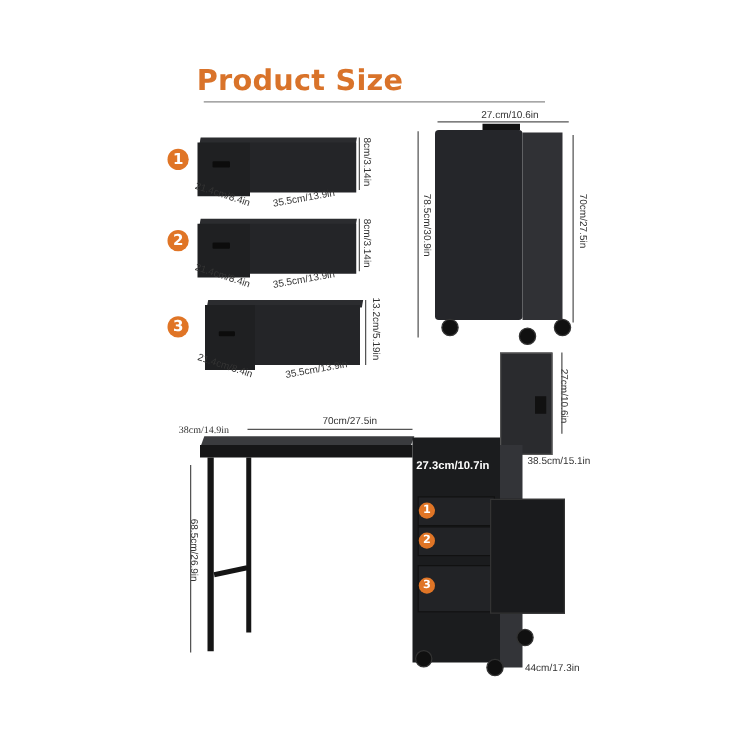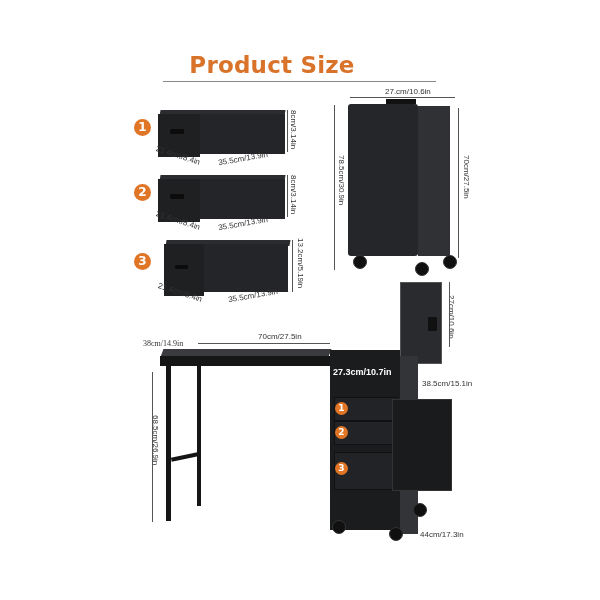--- a/index.html
+++ b/index.html
@@ -1,17 +1,17 @@
 <!DOCTYPE html>
 <html><head>
 <meta charset="utf-8">
 <style>
   html,body{margin:0;padding:0;background:#fff;}
   body{width:600px;height:600px;position:relative;overflow:hidden;font-family:"Liberation Sans",sans-serif;}
-  .title{position:absolute;left:0;width:480px;top:52px;text-align:center;font-family:"DejaVu Sans",sans-serif;font-weight:bold;font-size:23px;color:#d9732a;letter-spacing:0.2px;padding-left:32px;}
+  .title{position:absolute;left:0;width:480px;top:52px;text-align:center;font-family:"DejaVu Sans",sans-serif;font-weight:bold;font-size:23px;color:#d9732a;letter-spacing:0.2px;}
   .rule{position:absolute;left:163px;top:81px;width:273px;height:1px;background:#8a8a8a;}
   .lbl{position:absolute;font-size:8px;color:#333;white-space:nowrap;line-height:1;}
   .vlbl{position:absolute;font-size:8px;color:#333;white-space:nowrap;line-height:1;transform-origin:left top;transform:rotate(90deg);}
   .line{position:absolute;background:#555;}
   .badge{position:absolute;width:17px;height:17px;border-radius:50%;background:#e07526;color:#fff;font-weight:bold;font-size:12px;text-align:center;line-height:17px;font-family:"DejaVu Sans",sans-serif;}
   .badge.sm{width:13px;height:13px;font-size:9px;line-height:13px;}
   .box{position:absolute;background:#1f2022;}
   .boxtop{position:absolute;background:#2b2c2f;}
   .handle{position:absolute;background:#0c0c0c;border-radius:1px;}
   .dark{position:absolute;background:#1d1e20;}
@@ -83,21 +83,21 @@
   <div class="dark" style="left:166px;top:366px;width:5px;height:155px;background:#151515;"></div>
   <div class="dark" style="left:197px;top:366px;width:4px;height:140px;background:#151515;"></div>
   <div class="dark" style="left:171px;top:455px;width:27px;height:4px;background:#151515;transform:rotate(-12deg);"></div>
   <div class="vlbl" style="left:159px;top:415px;">68.5cm/26.9in</div>
   <div class="line" style="left:152px;top:372px;width:1px;height:150px;"></div>
 
   <div class="dark" style="left:400px;top:282px;width:40px;height:80px;background:#2a2b2e;border:1px solid #555;"></div>
   <div class="dark" style="left:428px;top:317px;width:9px;height:14px;background:#111;"></div>
   <div class="vlbl" style="left:455px;top:295px;">27cm/10.6in</div>
   <div class="line" style="left:449px;top:282px;width:1px;height:65px;"></div>
-  <div class="lbl" style="left:422px;top:365px;margin-top:15px;">38.5cm/15.1in</div>
+  <div class="lbl" style="left:422px;top:365px;">38.5cm/15.1in</div>
 
   <div class="dark" style="left:330px;top:350px;width:70px;height:180px;background:#1b1c1e;"></div>
   <div class="dark" style="left:400px;top:356px;width:18px;height:178px;background:#333438;"></div>
   <div class="lbl" style="left:333px;top:368px;color:#fff;font-weight:bold;font-size:9px;">27.3cm/10.7in</div>
   <div class="dark" style="left:334px;top:397px;width:60px;height:22px;background:#222326;border:1px solid #111;"></div>
   <div class="dark" style="left:334px;top:421px;width:60px;height:22px;background:#222326;border:1px solid #111;"></div>
   <div class="dark" style="left:334px;top:452px;width:60px;height:36px;background:#222326;border:1px solid #111;"></div>
   <div class="badge sm" style="left:335px;top:402px;">1</div>
   <div class="badge sm" style="left:335px;top:426px;">2</div>
   <div class="badge sm" style="left:335px;top:462px;">3</div>

